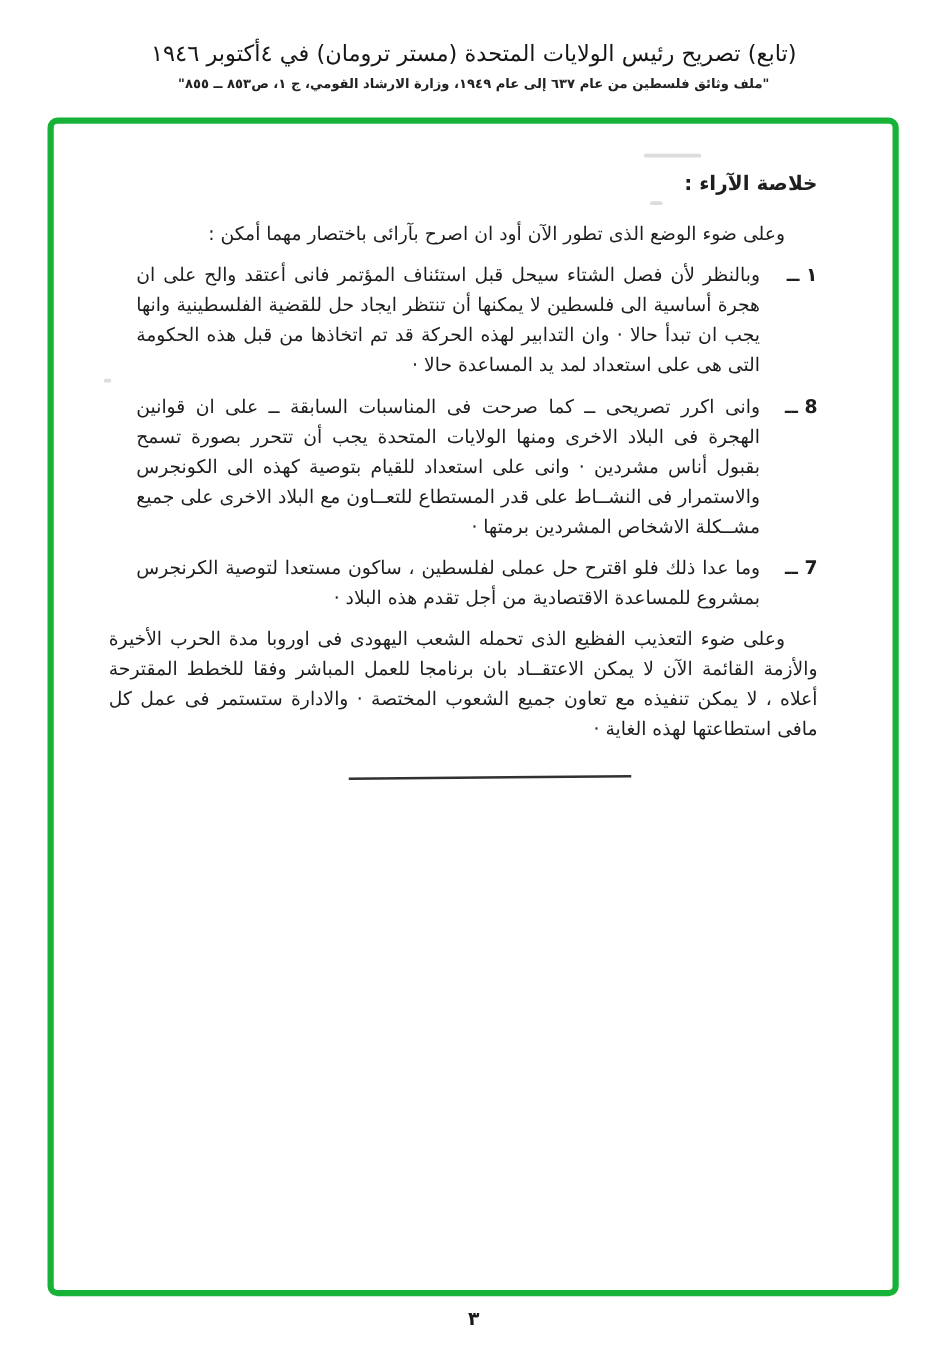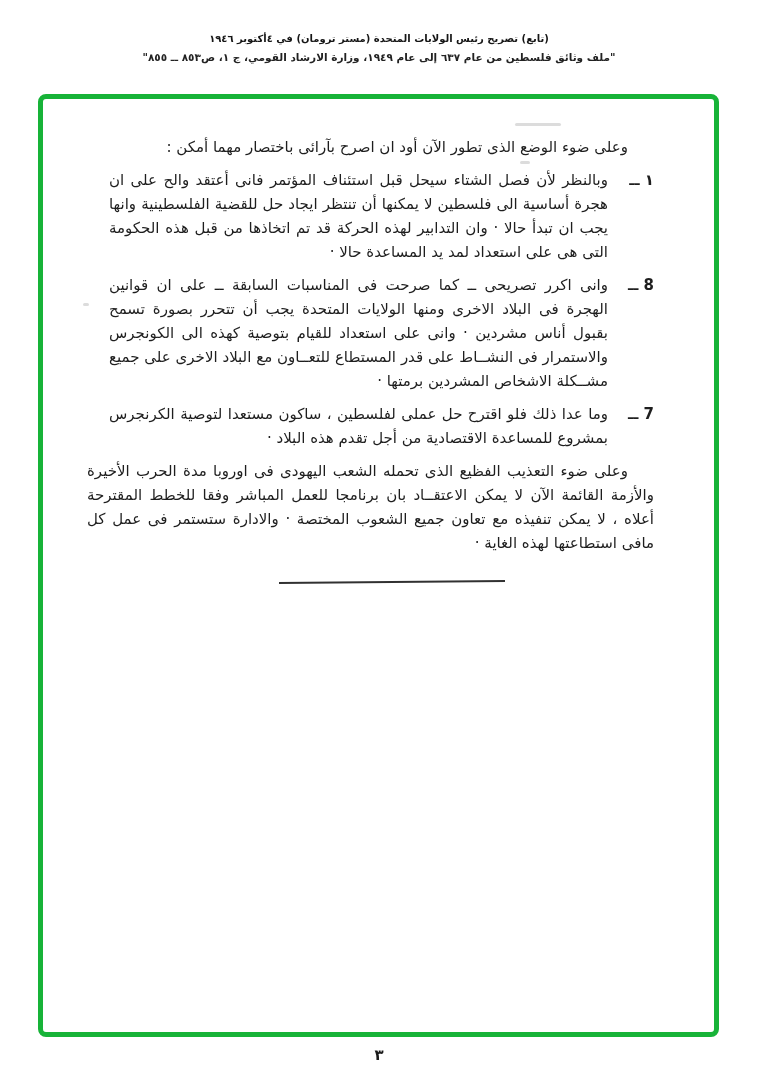--- a/index.html
+++ b/index.html
@@ -14,22 +14,22 @@
 
   
   .doc-header {
     position: absolute;
     top: 33px; left: 70px; right: 70px;
     text-align: center;
     direction: rtl;
     color: #161616;
   }
   .doc-title {
-    font-size: 10px;
-    font-weight: bold;
+    font-size: 18px;
+    font-weight: normal;
     letter-spacing: 0.2px;
     white-space: nowrap;
   }
   .doc-source {
     margin-top: 7px;
     font-size: 10.5px;
     font-weight: bold;
     color: #222;
     white-space: nowrap;
   }
@@ -120,20 +120,21 @@
 <div class="page">
 
   <header class="doc-header">
     <div class="doc-title">(تابع) تصريح رئيس الولايات المتحدة (مستر ترومان) في ٤أكتوبر ١٩٤٦</div>
     <div class="doc-source">"ملف وثائق فلسطين من عام ٦٣٧ إلى عام ١٩٤٩، وزارة الارشاد القومي، ج ١، ص٨٥٣ ــ ٨٥٥"</div>
   </header>
 
   <div class="frame">
     <div class="content">
 
+      <h2 class="heading">خلاصة الآراء :</h2>
 
       <p class="intro">وعلى ضوء الوضع الذى تطور الآن أود ان اصرح بآرائى باختصار مهما أمكن :</p>
 
       <div class="items">
 
         <div class="item">
           <span class="marker">١ ــ</span>
           <span class="item-text">وبالنظر لأن فصل الشتاء سيحل قبل استئناف المؤتمر فانى أعتقد والح على ان هجرة أساسية الى فلسطين لا يمكنها أن تنتظر ايجاد حل للقضية الفلسطينية وانها يجب ان تبدأ حالا · وان التدابير لهذه الحركة قد تم اتخاذها من قبل هذه الحكومة التى هى على استعداد لمد يد المساعدة حالا ·</span>
         </div>
 

